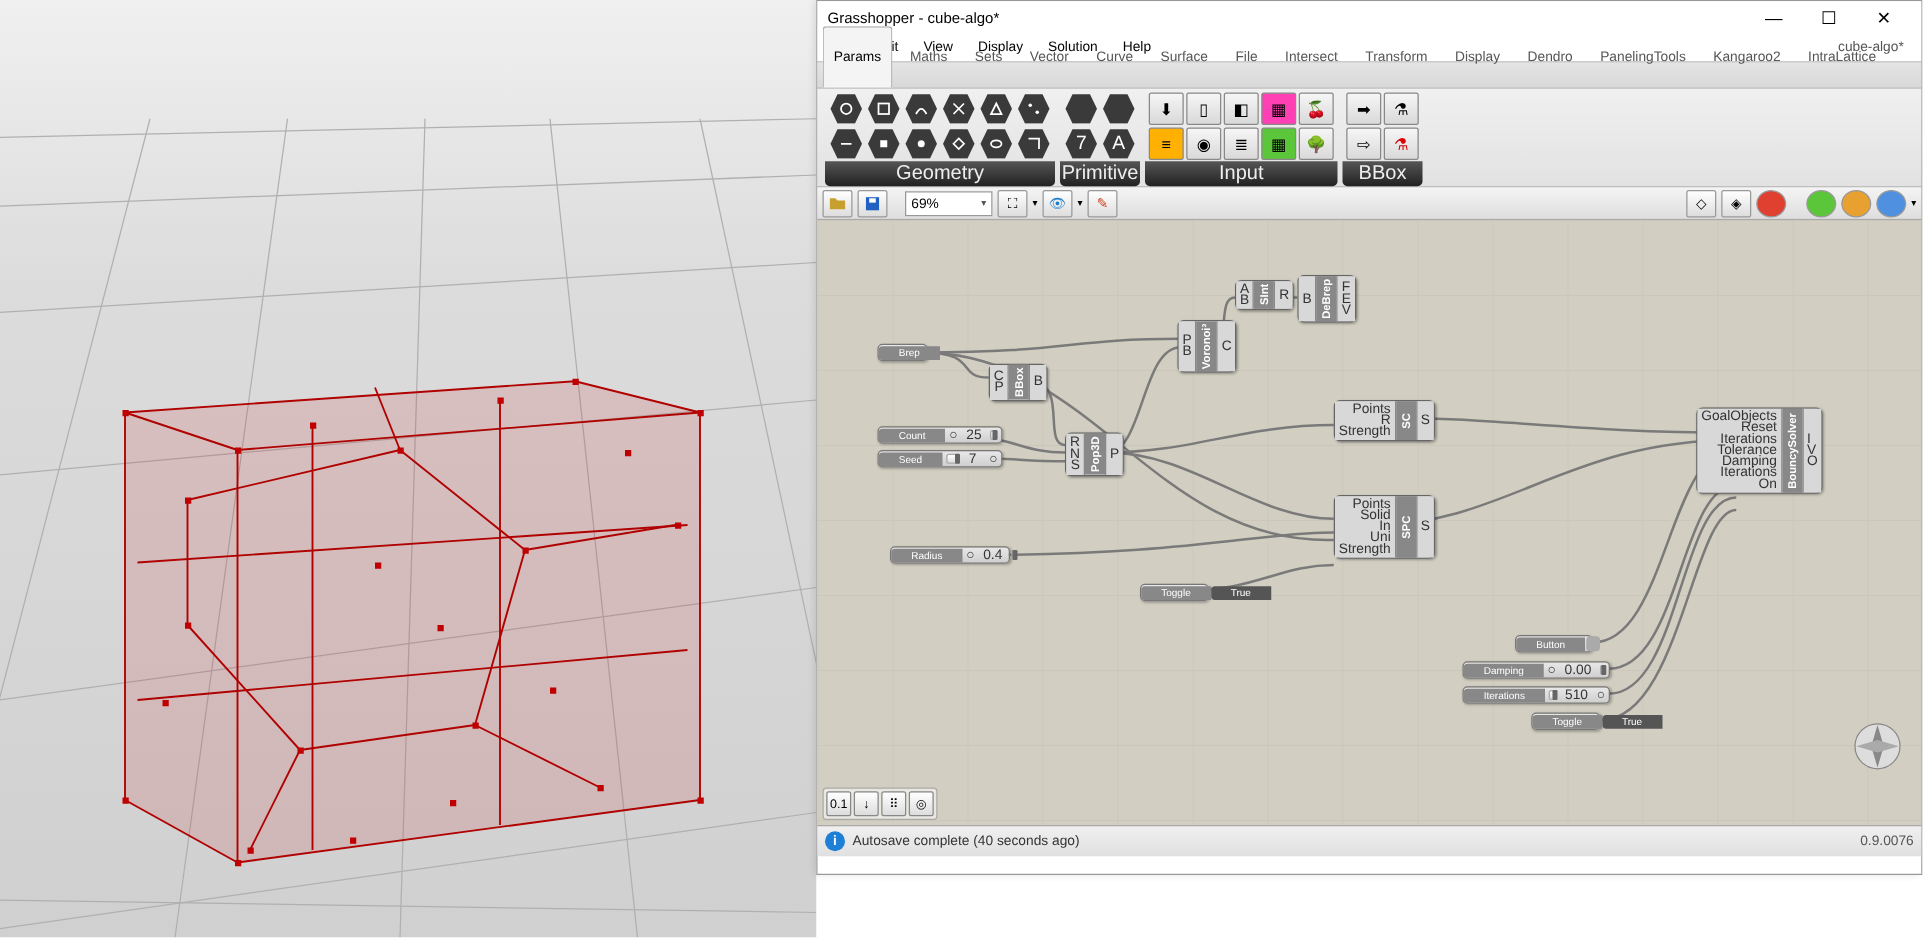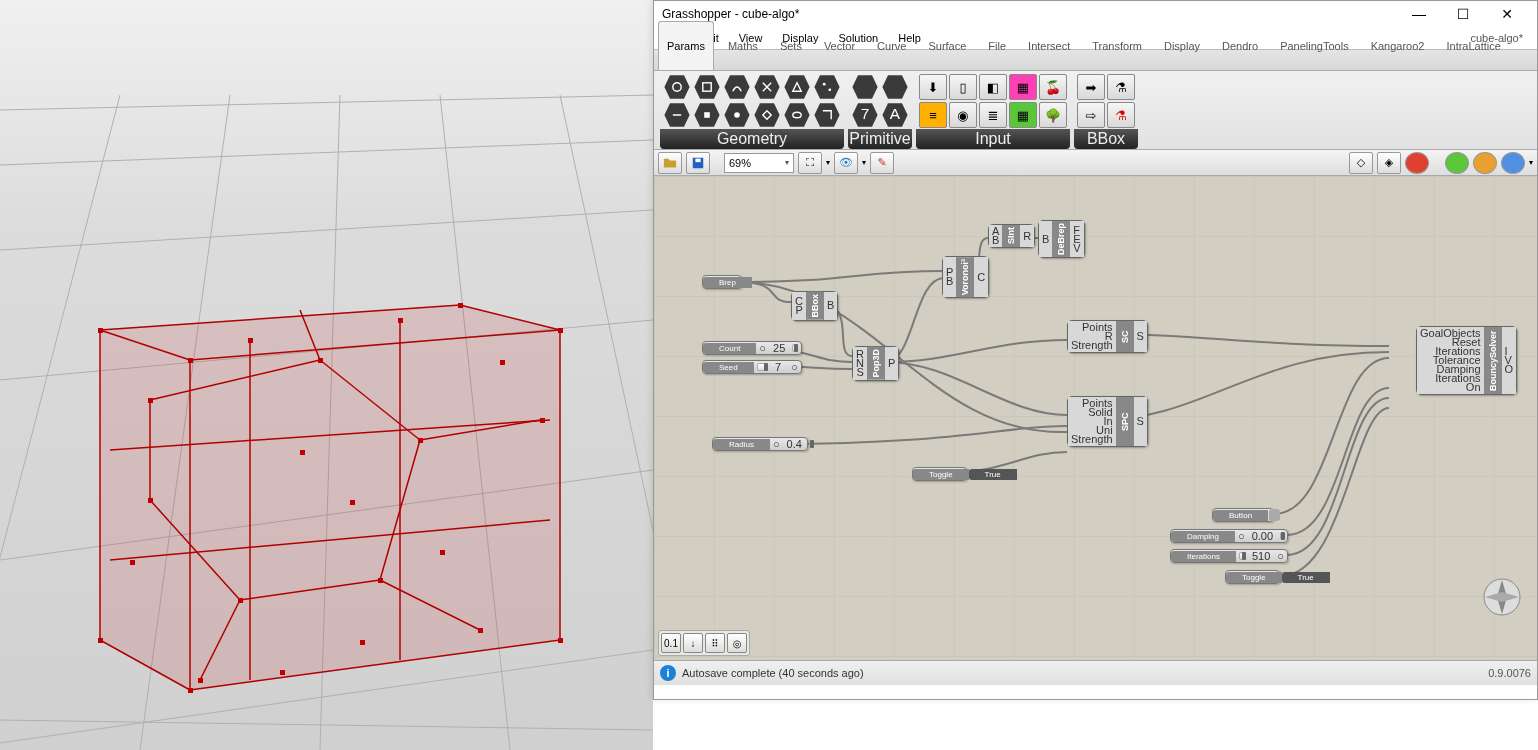--- a/index.html
+++ b/index.html
@@ -481,21 +481,21 @@
           <div>Solid</div>
           <div>In</div>
           <div>Uni</div>
           <div>Strength</div>
         </div>
       <div class="body">SPC</div>
       <div class="io out">
           <div>S</div>
         </div>
     </div>
-    <div class="gh-comp" style="left:762px;top:150px">
+    <div class="gh-comp" style="left:703px;top:150px">
       <div class="io in">
           <div>GoalObjects</div>
           <div>Reset</div>
           <div>Iterations</div>
           <div>Tolerance</div>
           <div>Damping</div>
           <div>Iterations</div>
           <div>On</div>
         </div>
       <div class="body">BouncySolver</div>

